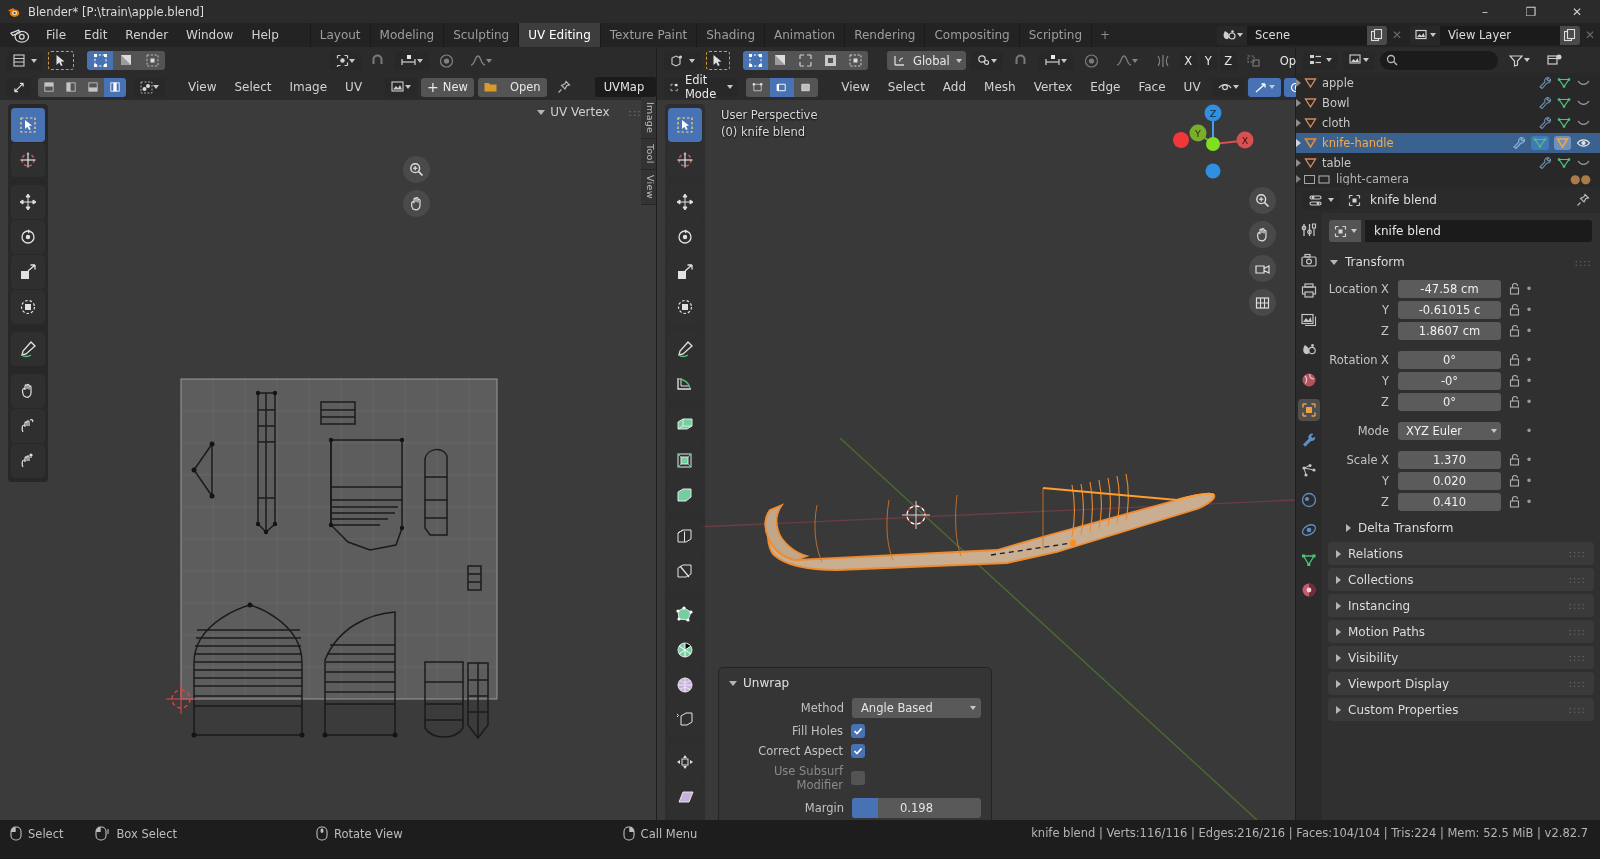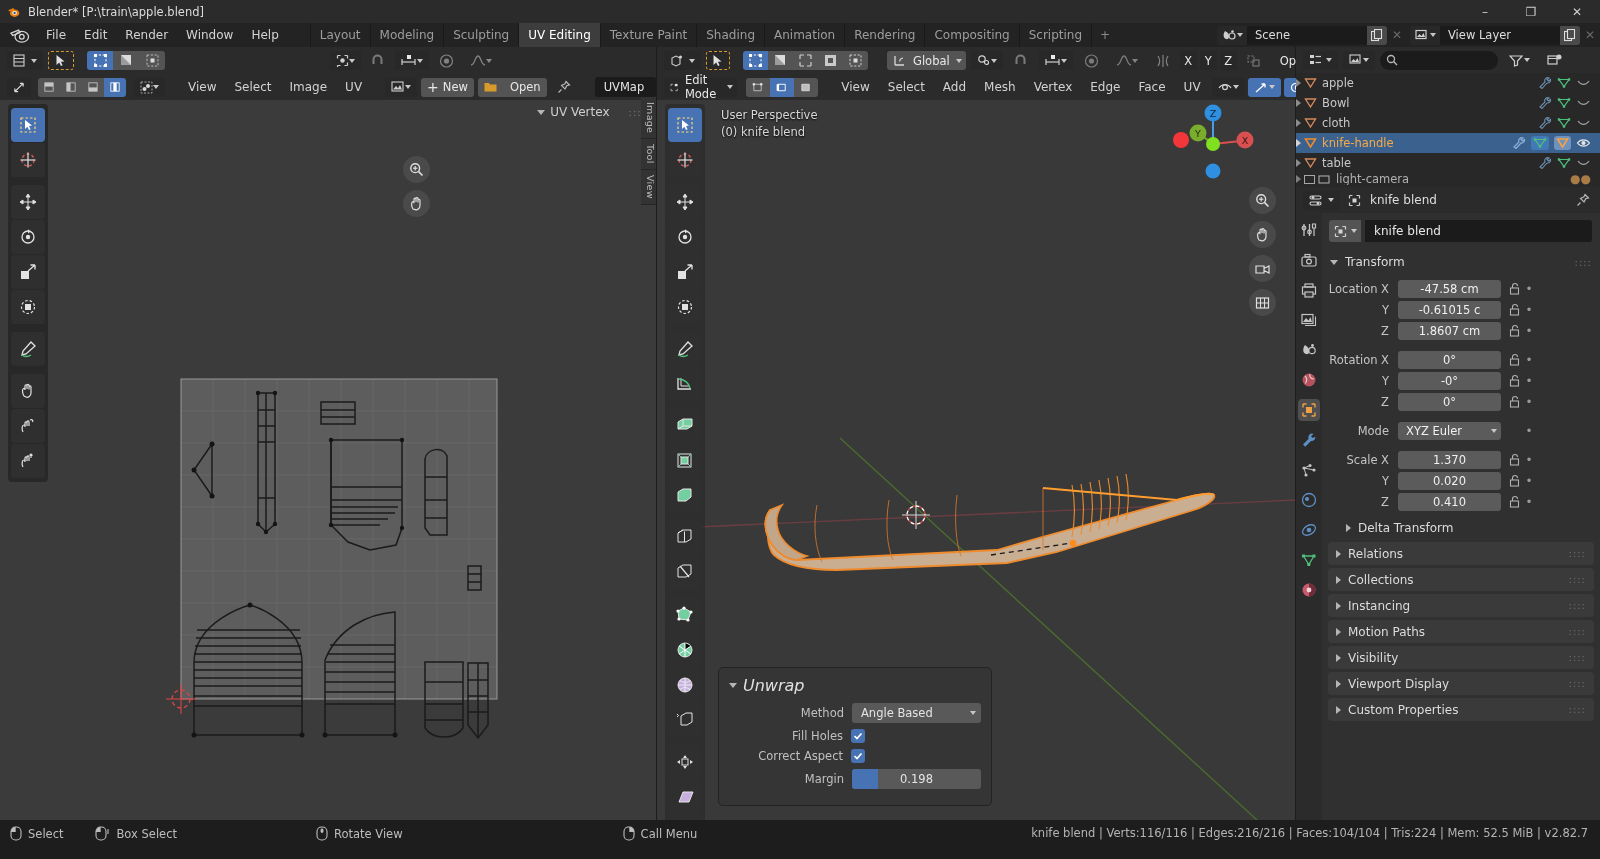--- a/index.html
+++ b/index.html
@@ -113,21 +113,21 @@
                 background:#2828289c; border-radius:4px; padding:3px 0; }
 
   .gizmo { position:absolute; right:40px; top:55px; width:84px; height:84px; }
   .nav-btns { position:absolute; right:19px; top:140px; display:flex; flex-direction:column; gap:7px; }
 
   
   .unwrap {
     position:absolute; left:61px; top:620px; width:274px; background:#353535;
     border-radius:5px; border:1px solid #232323; padding:6px 0 8px;
   }
-  .uw-hdr { display:flex; align-items:center; gap:6px; padding:2px 10px 8px; font-size:16px; color:#e0e0e0;font-style:italic; }
+  .uw-hdr { display:flex; align-items:center; gap:6px; padding:2px 10px 8px; font-size:12px; color:#e0e0e0; }
   .uw-row { display:flex; align-items:center; margin:0 10px 6px; gap:8px; }
   .uw-lbl { width:115px; text-align:right; font-size:11.5px; color:#c0c0c0; }
   .uw-lbl.dim { color:#8a8a8a; }
   .uw-ctl { flex:1; }
   .uw-dd { background:#595959; border-radius:3px; height:20px; display:flex; align-items:center;
            justify-content:space-between; padding:0 5px 0 9px; font-size:11.5px; }
   .cbx { width:14px; height:14px; border-radius:3px; background:#4772b3;
          display:flex; align-items:center; justify-content:center; }
   .cbx.off { background:#545454; }
   .slider { background:#595959; border-radius:3px; height:20px; position:relative; overflow:hidden;
@@ -1033,20 +1033,24 @@
         </div>
       </div>
       <div class="uw-row">
         <div class="uw-lbl" style="width:auto;flex:1">Correct Aspect</div>
         <div class="cbx" style="margin-right:116px">
           <svg width="10" height="10" viewBox="0 0 10 10">
             <path d="M1.5 5 L4 7.5 L8.5 2.5" fill="none" stroke="#fff" stroke-width="1.7"></path>
           </svg>
         </div>
       </div>
+      <div class="uw-row">
+        <div class="uw-lbl dim" style="width:auto;flex:1">Use Subsurf Modifier</div>
+        <div class="cbx off" style="margin-right:116px"></div>
+      </div>
       <div class="uw-row" style="margin-bottom:8px">
         <div class="uw-lbl">Margin</div>
         <div class="uw-ctl">
           <div class="slider">
             <div class="fill" id="margin-fill" style="width: 19.8%;"></div>
             <span>0.198</span>
           </div>
         </div>
       </div>
     </div>

